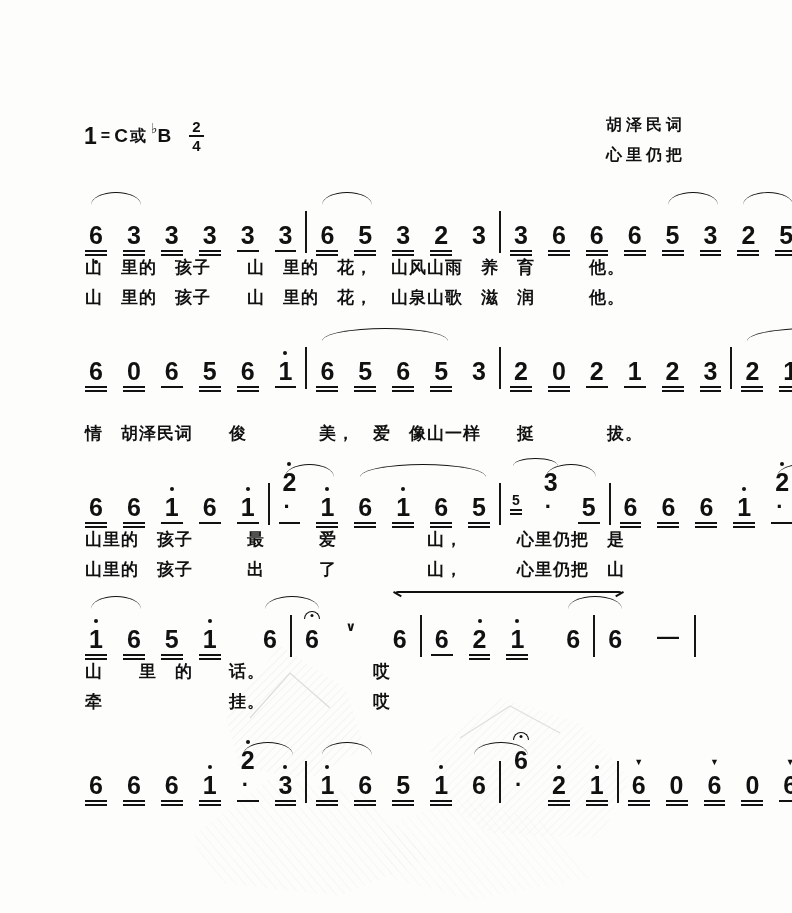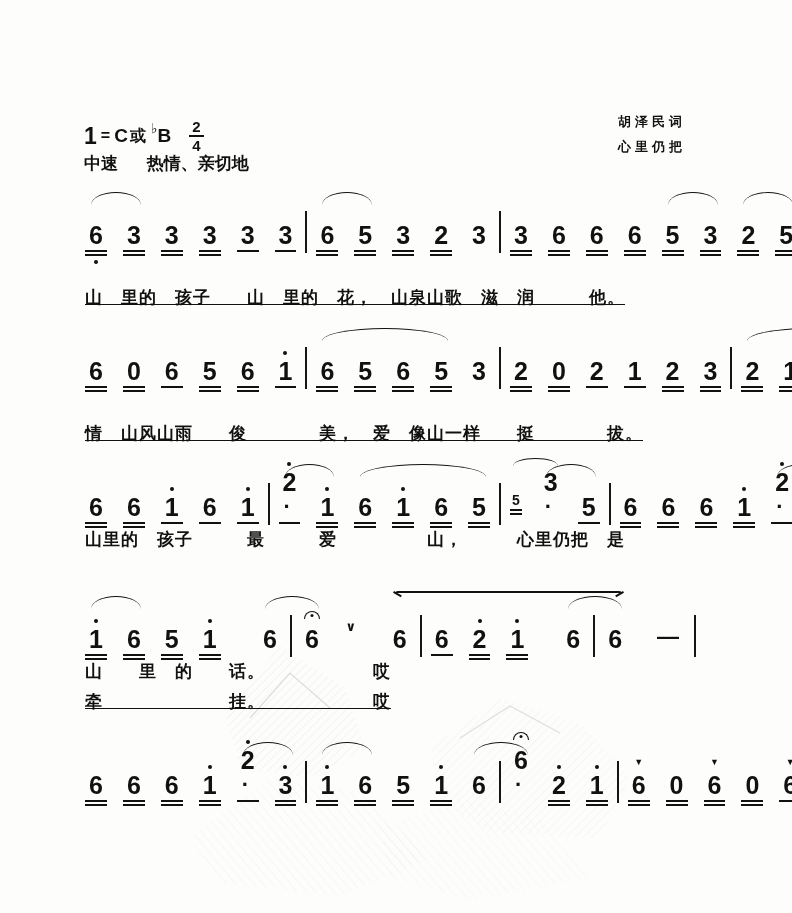--- a/index.html
+++ b/index.html
@@ -7,21 +7,21 @@
         font-family:"Liberation Sans","DejaVu Sans",sans-serif;color:#111;}
   .title{position:absolute;top:76px;left:0;width:100%;text-align:center;
          font-size:34px;font-weight:800;letter-spacing:2px;}
   .keyline{position:absolute;left:84px;top:118px;display:flex;align-items:center;font-weight:800;}
   .tonic{font-size:23px;} .eq{font-size:16px;margin:0 4px;} .keyname{font-size:19px;}
   .orword{font-size:16px;margin:0 2px;} .flat{font-size:14px;position:relative;top:-8px;margin-left:3px;}
   .keyB{font-size:19px;}
   .meter{display:flex;flex-direction:column;align-items:center;margin-left:18px;
          font-size:15px;font-weight:800;line-height:1.15;}
   .meter .num{border-bottom:2px solid #111;padding:0 3px;}
-  .credits{position:absolute;right:106px;top:110px;font-size:13px;font-weight:700;
+  .credits{position:absolute;right:106px;top:110px;font-size:16px;font-weight:700;
            letter-spacing:4px;line-height:1.9;}
   .tempoline{position:absolute;left:84px;top:152px;font-size:17px;font-weight:800;}
   .tempoline .expr{margin-left:24px;}
 
   .system{position:absolute;left:85px;width:620px;height:128px;z-index:2;}
   .sys0{top:190px;} .sys1{top:326px;} .sys2{top:462px;} .sys3{top:594px;} .sys4{top:740px;}
   .notes-row{position:relative;display:flex;align-items:flex-end;height:58px;}
   .measure{display:flex;align-items:flex-end;justify-content:space-between;}
   .group{display:inline-flex;align-items:flex-end;}
   .group+.group,.group+.tok,.tok+.group,.tok+.tok{margin-left:16px;}
@@ -41,21 +41,21 @@
   .dash{font-size:22px;font-weight:800;padding:0 6px;position:relative;top:-2px;}
   .bar{width:2px;height:42px;background:#151515;margin:0 9px -5px 9px;align-self:flex-end;flex:none;}
   .slur{position:absolute;height:12px;border-top:1.8px solid #111;
         border-radius:50% 50% 0 0 / 100% 100% 0 0;}
   .slur.bracket{border-radius:3px 3px 0 0;border-top-width:2px;}
   .slur.bracket::before{content:"";position:absolute;left:-1px;top:-2px;width:9px;height:2px;background:#111;
         transform:rotate(30deg);transform-origin:0 0;}
   .slur.bracket::after{content:"";position:absolute;right:-1px;top:-2px;width:9px;height:2px;background:#111;
         transform:rotate(-30deg);transform-origin:100% 0;}
   .lyr{position:absolute;left:0;white-space:pre;font-size:17px;font-weight:700;letter-spacing:1px;}
-  .lyr.v1{top:66px;} .lyr.v2{top:96px;text-decoration:underline;}
+  .lyr.v1{top:66px;} .lyr.v2{top:96px;}
   .sketch{position:absolute;left:130px;top:628px;z-index:1;opacity:.5;}
 </style>
 </head>
 <body>
 
 <div class="page">
 
   <svg class="sketch" width="520" height="280" viewBox="0 0 520 280">
     <defs>
       <pattern id="hatch" width="6" height="6" patternUnits="userSpaceOnUse" patternTransform="rotate(45)">
@@ -85,24 +85,20 @@
       <span class="num">2</span>
       <span class="den">4</span>
     </span>
   </div>
 
   <div class="credits">
     <div>胡泽民词</div>
     <div>心里仍把</div>
   </div>
 
-  <div class="tempoline">
-    <span>中速</span>
-    <span class="expr">热情、亲切地</span>
-  </div>
 
   <div class="system sys0">
     <div class="notes-row">
         <div class="measure" style="flex-grow: 6;">
           <span class="group">
             <span class="tok note"><span class="d">6<i class="odot below" style="bottom: -16px;"></i></span><i class="ul u1"></i><i class="ul u2"></i></span>
             <span class="tok note"><span class="d">3</span><i class="ul u1"></i><i class="ul u2"></i></span>
             <span class="tok note"><span class="d">3</span><i class="ul u1"></i><i class="ul u2"></i></span>
             <span class="tok note"><span class="d">3</span><i class="ul u1"></i><i class="ul u2"></i></span>
           </span>
@@ -134,20 +130,21 @@
             <span class="tok note"><span class="d">3</span><i class="ul u1"></i><i class="ul u2"></i></span>
             <span class="tok note"><span class="d">2</span><i class="ul u1"></i><i class="ul u2"></i></span>
             <span class="tok note"><span class="d">5</span><i class="ul u1"></i><i class="ul u2"></i></span>
           </span>
         </div>
         <i class="slur" style="left: 5.5px; width: 50.1px; top: 2px;"></i>
         <i class="slur" style="left: 236.5px; width: 50.1px; top: 2px;"></i>
         <i class="slur" style="left: 582.5px; width: 50.1px; top: 2px;"></i>
         <i class="slur" style="left: 657.5px; width: 50.1px; top: 2px;"></i>
       </div>
+    <div class="lyr v1">山　里的　孩子　　山　里的　花，　山风山雨　养　育　　　他。</div>
     <div class="lyr v2">山　里的　孩子　　山　里的　花，　山泉山歌　滋　润　　　他。</div>
   </div>
   <div class="system sys1">
     <div class="notes-row">
         <div class="measure" style="flex-grow: 6;">
           <span class="group">
             <span class="tok note"><span class="d">6</span><i class="ul u1"></i><i class="ul u2"></i></span>
             <span class="tok note"><span class="d">0</span><i class="ul u1"></i><i class="ul u2"></i></span>
             <span class="tok note"><span class="d">6</span><i class="ul u1"></i></span>
           </span>
@@ -183,21 +180,21 @@
         <span class="bar"></span>
         <div class="measure" style="flex-grow: 5;">
           <span class="group">
             <span class="tok note"><span class="d">2</span><i class="ul u1"></i><i class="ul u2"></i></span>
             <span class="tok note"><span class="d">1</span><i class="ul u1"></i><i class="ul u2"></i></span>
           </span>
         </div>
         <i class="slur" style="left: 236.5px; width: 126.1px; top: 2px;"></i>
         <i class="slur" style="left: 661.5px; width: 126.1px; top: 2px;"></i>
       </div>
-    <div class="lyr v2">情　山风山雨　　俊　　　　美，　爱　像山一样　　挺　　　　拔。</div>
+    <div class="lyr v2">情　胡泽民词　　俊　　　　美，　爱　像山一样　　挺　　　　拔。</div>
   </div>
   <div class="system sys2">
     <div class="notes-row">
         <div class="measure" style="flex-grow: 5;">
           <span class="group">
             <span class="tok note"><span class="d">6</span><i class="ul u1"></i><i class="ul u2"></i></span>
             <span class="tok note"><span class="d">6</span><i class="ul u1"></i><i class="ul u2"></i></span>
             <span class="tok note"><span class="d">1<i class="odot above"></i></span><i class="ul u1"></i></span>
           </span>
           <span class="group">
@@ -238,20 +235,21 @@
             <span class="tok note"><span class="d">2<i class="odot above"></i></span><span class="aug">·</span><i class="ul u1"></i></span>
           </span>
         </div>
         <i class="slur" style="left: 199.5px; width: 49.1px; top: 2px;"></i>
         <i class="slur" style="left: 274.5px; width: 126.1px; top: 2px;"></i>
         <i class="slur" style="left: 428px; width: 44.6px; top: -4px; height: 7px;"></i>
         <i class="slur" style="left: 460.5px; width: 50.1px; top: 2px;"></i>
         <i class="slur" style="left: 691.5px; width: 50.1px; top: 2px;"></i>
       </div>
     <div class="lyr v1">山里的　孩子　　　最　　　爱　　　　　山，　　　心里仍把　是</div>
+    <div class="lyr v2">山里的　孩子　　　出　　　了　　　　　山，　　　心里仍把　山</div>
   </div>
   <div class="system sys3">
     <div class="notes-row">
         <div class="measure" style="flex-grow: 5;">
           <span class="group">
             <span class="tok note"><span class="d">1<i class="odot above"></i></span><i class="ul u1"></i><i class="ul u2"></i></span>
             <span class="tok note"><span class="d">6</span><i class="ul u1"></i><i class="ul u2"></i></span>
             <span class="tok note"><span class="d">5</span><i class="ul u1"></i><i class="ul u2"></i></span>
             <span class="tok note"><span class="d">1<i class="odot above"></i></span><i class="ul u1"></i><i class="ul u2"></i></span>
           </span>

